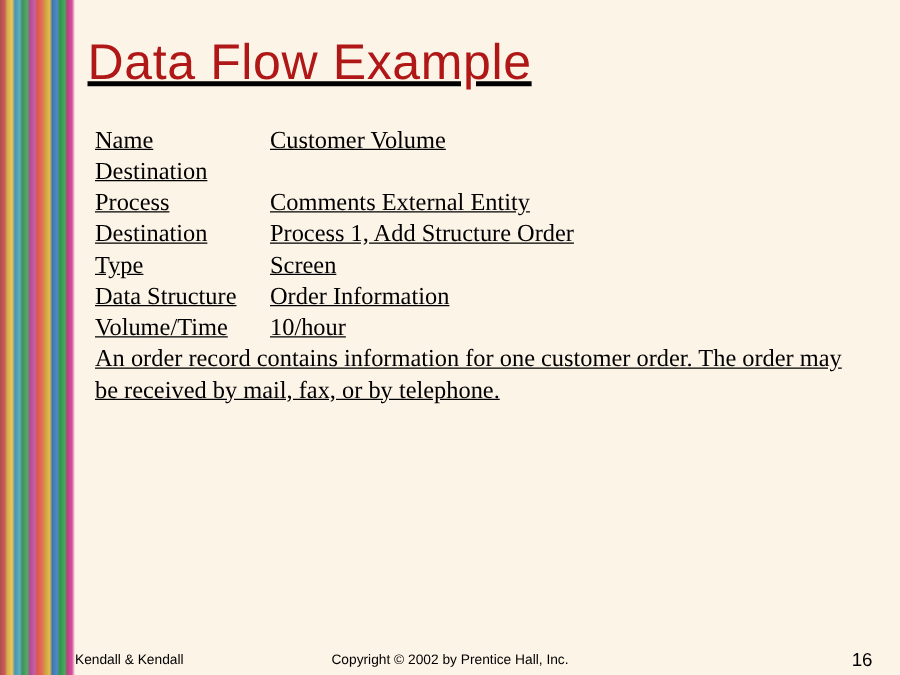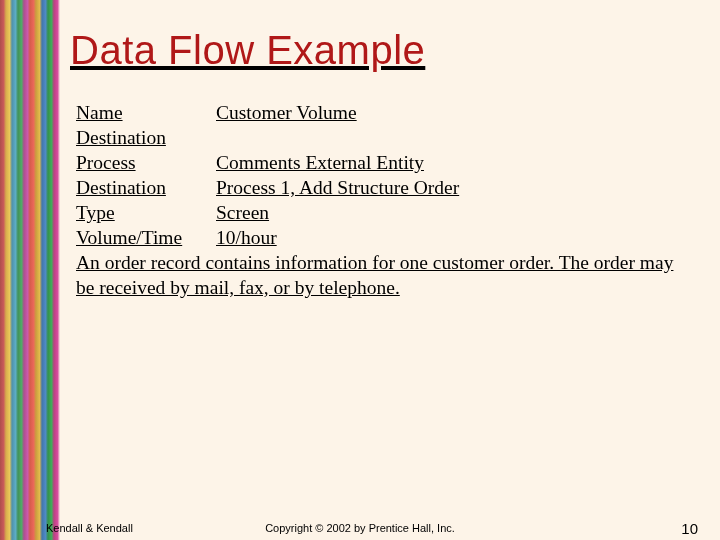--- a/index.html
+++ b/index.html
@@ -69,21 +69,21 @@
     position: absolute;
     left: 0;
     bottom: 12px;
     width: 720px;
     display: flex;
     align-items: center;
     font-family: Verdana, Tahoma, sans-serif;
     font-size: 11px;
     color: #000;
   }
-  .footer-left { position: absolute; left: 46px; }
+  .footer-left { position: absolute; left: 60px; }
   .footer-center { position: absolute; left: 0; width: 720px; text-align: center; }
   .footer-right { position: absolute; right: 22px; font-size: 15px; }
 </style>
 </head>
 <body>
 
 <div class="stripe"></div>
 
 <div class="slide">
   <h1 class="title">Data Flow Example</h1>
@@ -102,26 +102,30 @@
     </div>
     <div class="row">
       <div class="label">Destination</div>
       <div class="value">Process 1, Add Structure Order</div>
     </div>
     <div class="row">
       <div class="label">Type</div>
       <div class="value">Screen</div>
     </div>
     <div class="row">
+      <div class="label">Data Structure</div>
+      <div class="value">Order Information</div>
+    </div>
+    <div class="row">
       <div class="label">Volume/Time</div>
       <div class="value">10/hour</div>
     </div>
     <div class="row">
       <div class="value">An order record contains information for one customer order.  The order may be received by mail, fax, or by telephone.</div>
     </div>
   </div>
 </div>
 
 <div class="footer">
   <span class="footer-left">Kendall &amp; Kendall</span>
   <span class="footer-center">Copyright © 2002 by Prentice Hall, Inc.</span>
-  <span class="footer-right">10</span>
+  <span class="footer-right">16</span>
 </div>
 
 </body></html>

